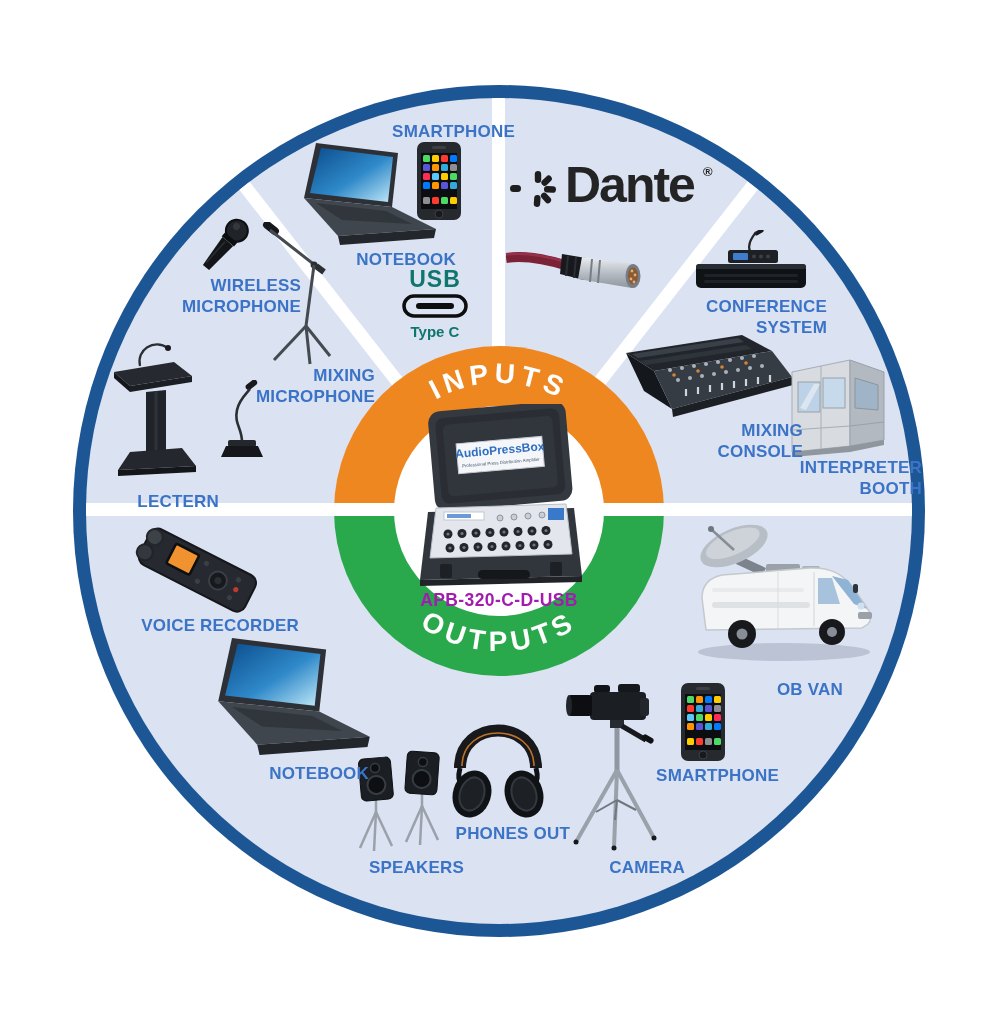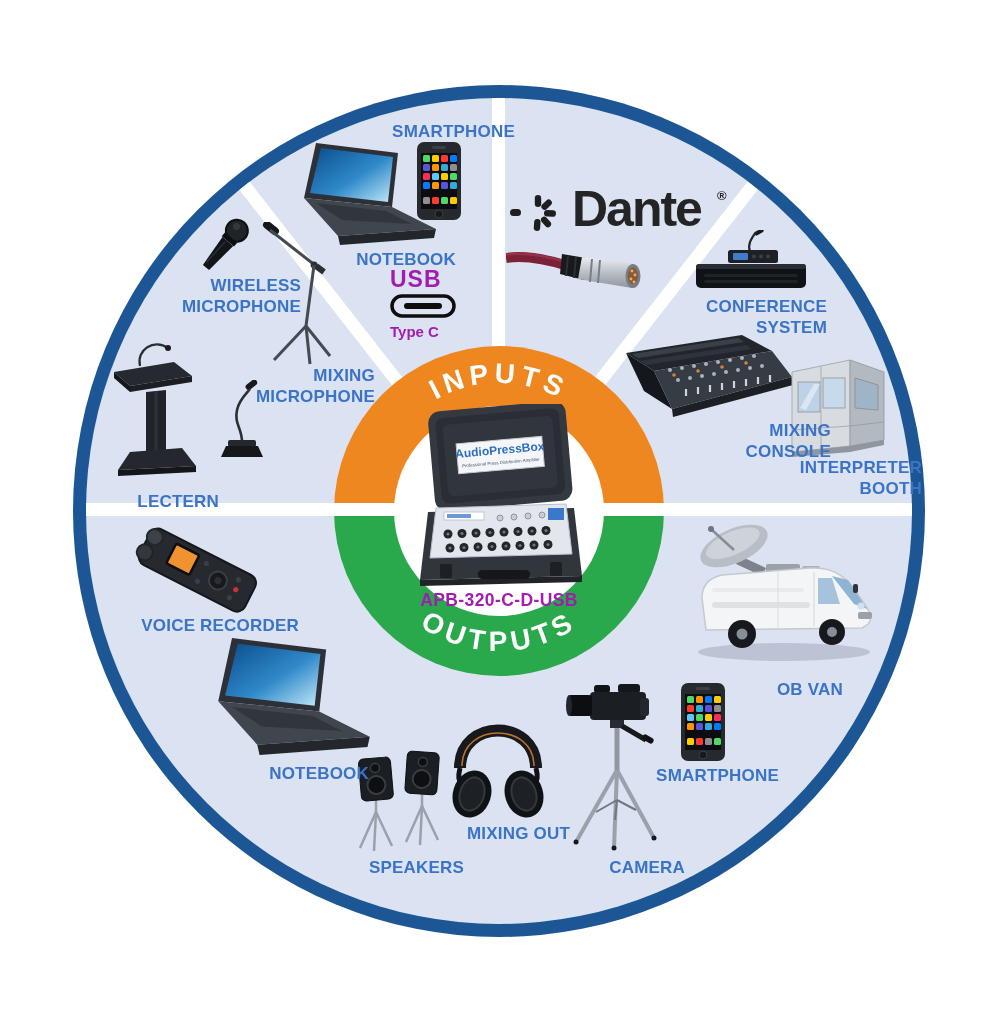--- a/index.html
+++ b/index.html
@@ -19,24 +19,24 @@
          text-align:right;letter-spacing:.2px;}
   .hub{position:absolute;left:334px;top:346px;width:330px;height:330px;z-index:3;}
   .hub-ring{position:absolute;inset:0;border-radius:50%;
             background:linear-gradient(to bottom,#ef8721 0 157px,#ffffff 157px 170px,#2aa94c 170px 100%);}
   .hub-inner{position:absolute;left:60px;top:60px;width:210px;height:210px;border-radius:50%;background:#ffffff;}
   .hub-arcs{position:absolute;left:0;top:0;}
   .arc-text{font-family:"Liberation Sans",sans-serif;font-weight:800;font-size:28px;fill:#ffffff;letter-spacing:5px;}
   .apb-model{position:absolute;left:45px;top:244px;width:240px;text-align:center;color:#a21caf;
              font-weight:800;font-size:17.5px;letter-spacing:.4px;z-index:4;}
   .case-svg{position:absolute;left:82px;top:58px;z-index:4;}
-  .dante{position:absolute;left:510px;top:184px;display:flex;align-items:center;gap:16px;z-index:2;}
+  .dante{position:absolute;left:510px;top:160px;display:flex;align-items:center;gap:9px;z-index:2;}
   .dante-word{font-size:50px;font-weight:700;color:#242424;letter-spacing:-2px;line-height:1;}
   .dante-reg{font-size:13px;font-weight:700;color:#242424;align-self:flex-start;margin-top:4px;}
-  .usb-block{position:absolute;left:390px;top:268px;width:90px;z-index:2;text-align:left;color:#a21caf;}
+  .usb-block{position:absolute;left:390px;top:268px;width:90px;z-index:2;text-align:center;color:#0f766e;}
   .usb-word{font-size:23px;font-weight:800;letter-spacing:1px;line-height:1;}
   .usb-type{font-size:15px;font-weight:700;line-height:1;margin-top:2px;}
 </style>
 </head>
 <body>
 
 <div class="stage">
 
   <div class="outer-circle">
     <div class="circle-inner">
@@ -401,27 +401,27 @@
     <circle cx="150" cy="118" r="13" fill="#17191c"></circle>
       <circle cx="150" cy="118" r="5" fill="#878e96"></circle>
   </svg>
 
   <div class="label" style="left:355px;top:122px;width:160px">SMARTPHONE</div>
   <div class="label" style="left:316px;top:250px;width:140px">NOTEBOOK</div>
   <div class="label" style="left:156px;top:276px;width:145px">WIRELESS MICROPHONE</div>
   <div class="label" style="left:230px;top:366px;width:145px">MIXING MICROPHONE</div>
   <div class="label" style="left:94px;top:492px;width:125px">LECTERN</div>
   <div class="label" style="left:682px;top:297px;width:145px">CONFERENCE SYSTEM</div>
-  <div class="label" style="left:686px;top:421px;width:145px">MIXING CONSOLE</div>
+  <div class="label" style="left:658px;top:421px;width:145px">MIXING CONSOLE</div>
   <div class="label" style="left:767px;top:458px;width:155px">INTERPRETER BOOTH</div>
 
   <div class="label" style="left:134px;top:616px;width:165px">VOICE RECORDER</div>
   <div class="label" style="left:229px;top:764px;width:140px">NOTEBOOK</div>
   <div class="label" style="left:319px;top:858px;width:145px">SPEAKERS</div>
-  <div class="label" style="left:425px;top:824px;width:145px">MIXING OUT</div>
+  <div class="label" style="left:425px;top:824px;width:145px">PHONES OUT</div>
   <div class="label" style="left:540px;top:858px;width:145px">CAMERA</div>
   <div class="label" style="left:634px;top:766px;width:145px">SMARTPHONE</div>
   <div class="label" style="left:698px;top:680px;width:145px">OB VAN</div>
 
   <div class="hub">
     <div class="hub-ring"></div>
     <div class="hub-inner"></div>
 
     <svg class="hub-arcs" width="330" height="330" viewBox="0 0 330 330">
       <defs>

